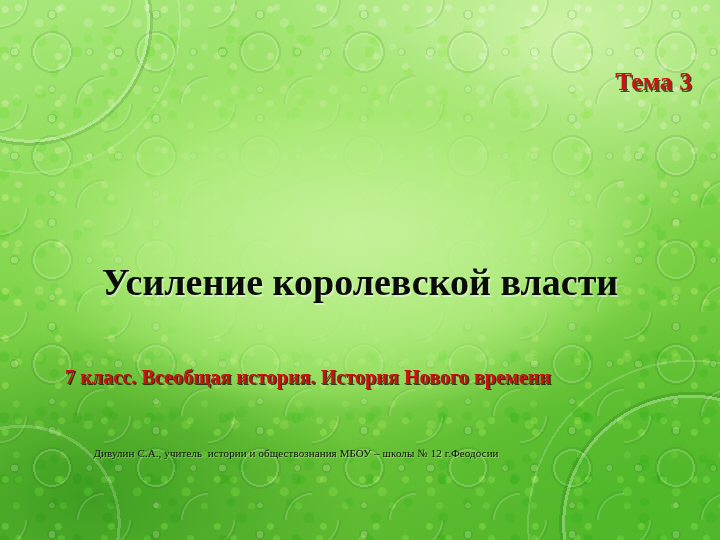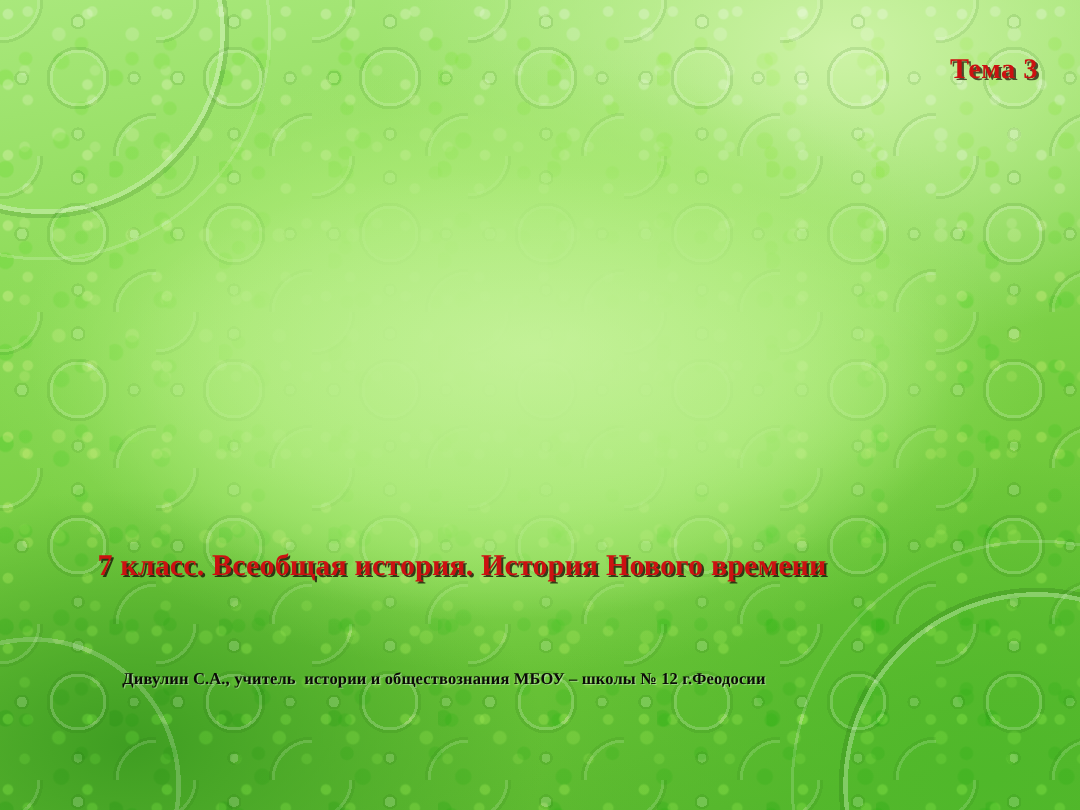--- a/index.html
+++ b/index.html
@@ -84,23 +84,23 @@
 
   
   #bg-bloom {
     background: radial-gradient(ellipse 52% 30% at 50% 43%, rgba(210,245,170,0.55) 0%, rgba(210,245,170,0) 75%);
   }
 
   
   .tb { position: absolute; }
 
   #topic-label {
-    top: 36px;
+    top: 68px;
     right: 28px;
-    font-size: 19px;
+    font-size: 25px;
     font-weight: bold;
     color: #cc1111;
     letter-spacing: 0.3px;
     text-shadow: 1.6px 1.6px 0 rgba(35,25,10,0.75);
     white-space: nowrap;
   }
 
   #main-title {
     top: 155px;
     left: 0;
@@ -127,21 +127,21 @@
     text-shadow: 1.4px 1.4px 0 rgba(25,20,8,0.80);
     white-space: nowrap;
   }
 
   #author-line {
     top: 447px;
     left: 0;
     width: 592px;
     text-align: center;
     font-size: 11px;
-    font-weight: bold;
+    font-weight: normal;
     color: #0b0b08;
     letter-spacing: 0.1px;
     text-shadow: 0.8px 0.8px 0 rgba(255,255,255,0.35);
     white-space: pre;
   }
 </style>
 </head>
 <body>
 
 <div id="slide">
@@ -149,20 +149,21 @@
   <div class="bg-layer" id="bg-base"></div>
   <div class="bg-layer" id="bg-damask"></div>
   <div class="bg-layer" id="bg-arcs"></div>
   <div class="bg-layer" id="bg-grain"></div>
   <div class="bg-layer" id="bg-fade"></div>
   <div class="bg-layer" id="bg-bloom"></div>
 
   <div class="tb" id="topic-label">Тема 3</div>
 
   <div class="tb" id="main-title">
+    <span class="tl">Усиление королевской власти</span>
     
   </div>
 
   <div class="tb" id="course-line">7 класс. Всеобщая история. История Нового времени</div>
 
   <div class="tb" id="author-line">Дивулин С.А., учитель  истории и обществознания МБОУ – школы № 12 г.Феодосии</div>
 
 </div>
 
 </body></html>

